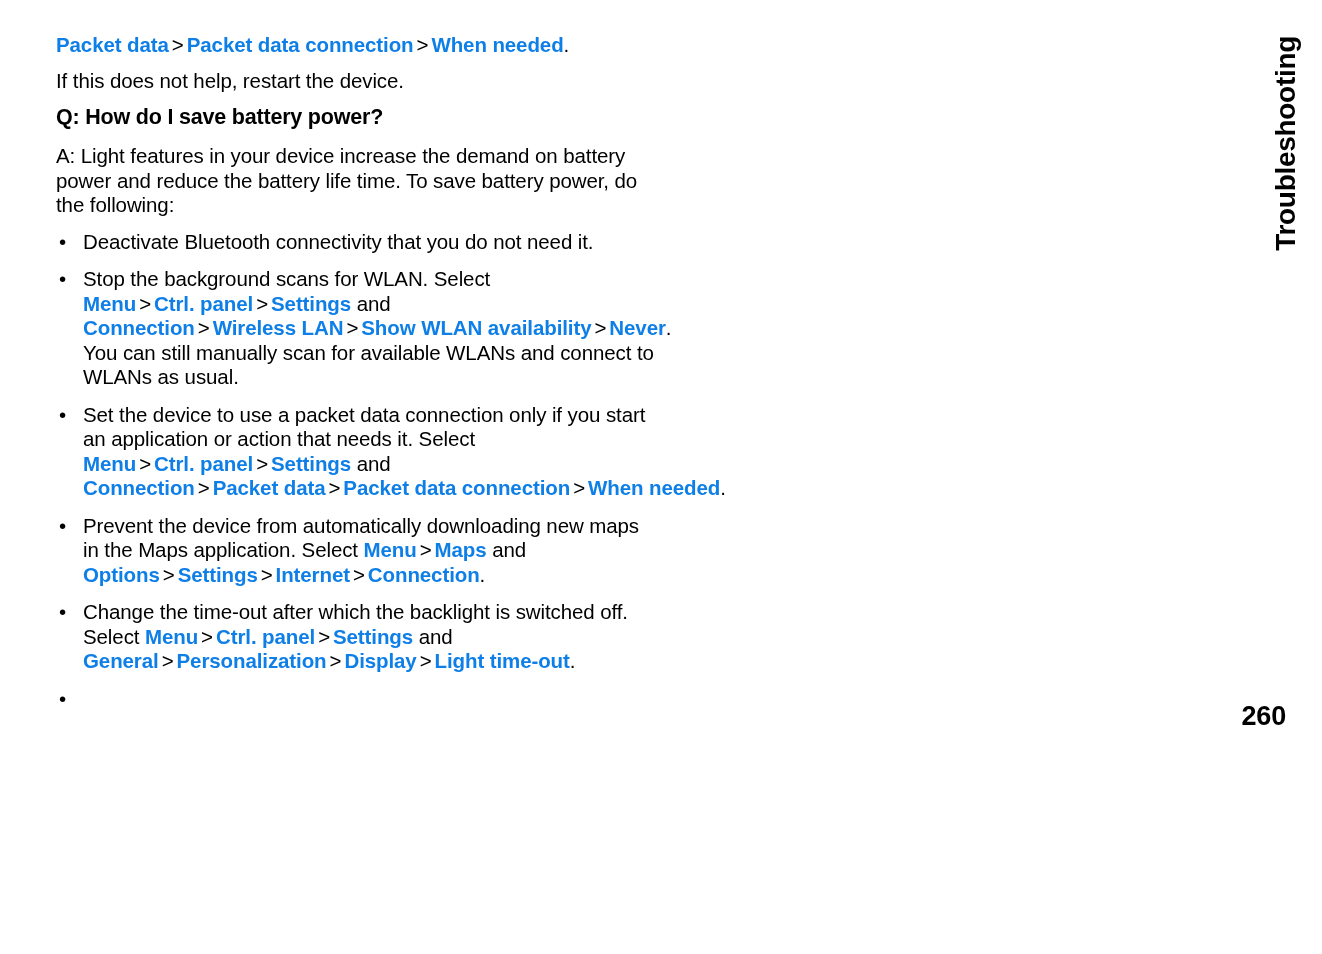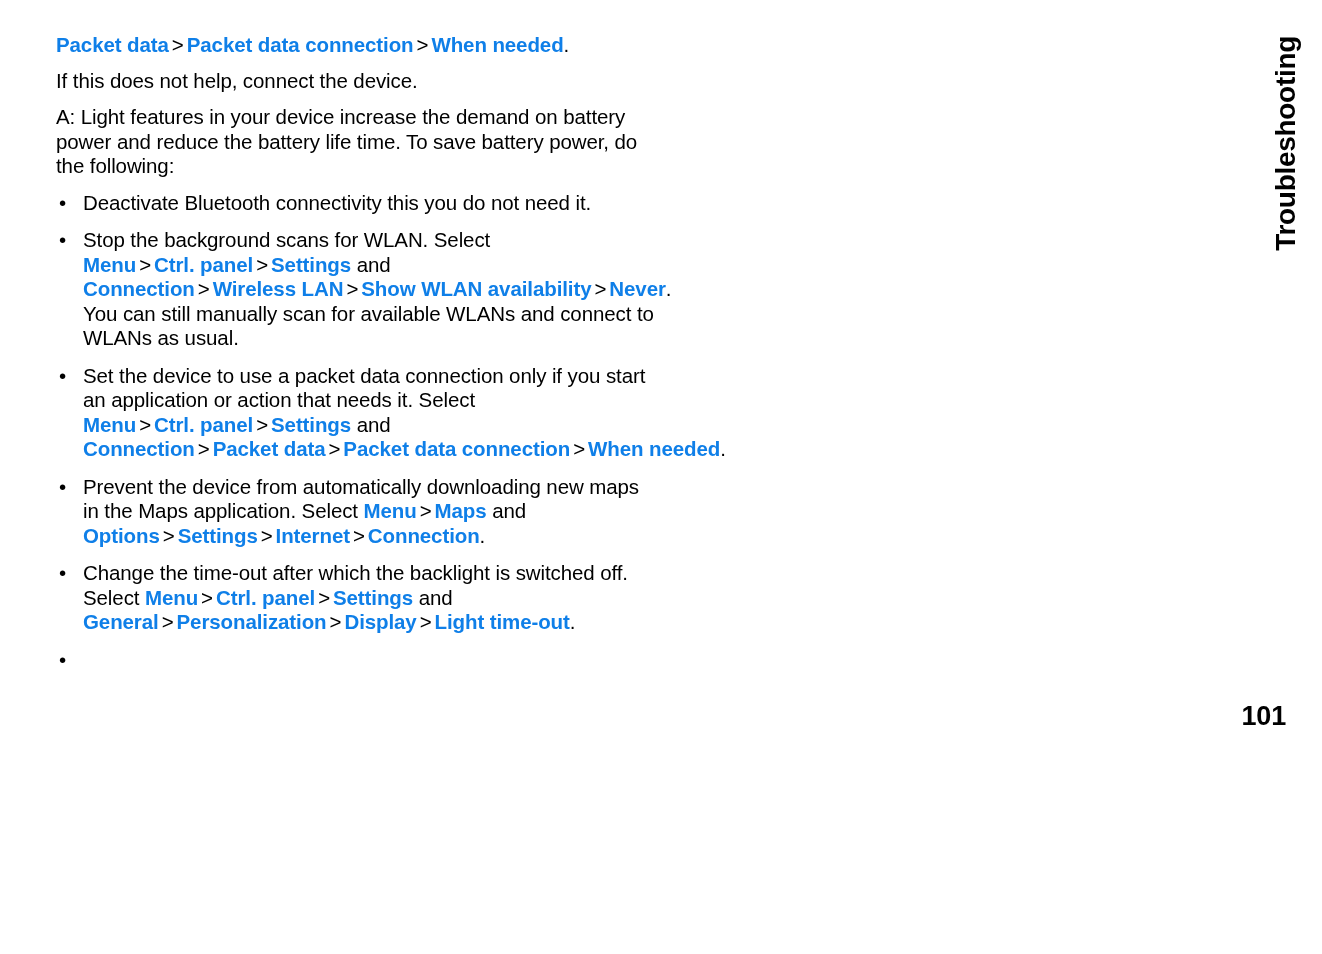--- a/index.html
+++ b/index.html
@@ -127,30 +127,31 @@
 <body>
 
 <div class="page">
 
   <div class="column">
 
     <p class="para tight">
       <span class="ui">Packet data</span><span class="sep">&gt;</span><span class="ui">Packet data connection</span><span class="sep">&gt;</span><span class="ui">When needed</span><span class="conj">.</span>
     </p>
 
-    <p class="para">If this does not help, connect the device.</p>
+    <p class="para">If this does not help, restart the device.</p>
 
+    <h2 class="qhead">Q: How do I save battery power?</h2>
 
     <p class="para">A: Light features in your device increase the demand on battery power and reduce the battery life time. To save battery power, do the following:</p>
 
     <ul class="bullets">
 
       <li class="bullet">
         <span class="bullet-dot">•</span>
-        <span>Deactivate Bluetooth connectivity this you do not need it.</span>
+        <span>Deactivate Bluetooth connectivity that you do not need it.</span>
       </li>
 
       <li class="bullet">
         <span class="bullet-dot">•</span><span>Stop the background scans for WLAN. Select </span><span class="ui">Menu</span><span class="sep">&gt;</span><span class="ui">Ctrl. panel</span><span class="sep">&gt;</span><span class="ui">Settings</span><span class="conj"> and </span><span class="ui">Connection</span><span class="sep">&gt;</span><span class="ui">Wireless LAN</span><span class="sep">&gt;</span><span class="ui">Show WLAN availability</span><span class="sep">&gt;</span><span class="ui">Never</span><span>. You can still manually scan for available WLANs and connect to WLANs as usual.</span>
       </li>
 
       <li class="bullet">
         <span class="bullet-dot">•</span><span>Set the device to use a packet data connection only if you start an application or action that needs it. Select </span><span class="ui">Menu</span><span class="sep">&gt;</span><span class="ui">Ctrl. panel</span><span class="sep">&gt;</span><span class="ui">Settings</span><span class="conj"> and </span><span class="ui">Connection</span><span class="sep">&gt;</span><span class="ui">Packet data</span><span class="sep">&gt;</span><span class="ui">Packet data connection</span><span class="sep">&gt;</span><span class="ui">When needed</span><span>.</span>
       </li>
 
@@ -164,15 +165,15 @@
 
       <li class="bullet">
         <span class="bullet-dot">•</span>
       </li>
 
     </ul>
   </div>
 
   <div class="sidebar-title">Troubleshooting</div>
 
-  <div class="folio">101</div>
+  <div class="folio">260</div>
 
 </div>
 
 </body></html>

